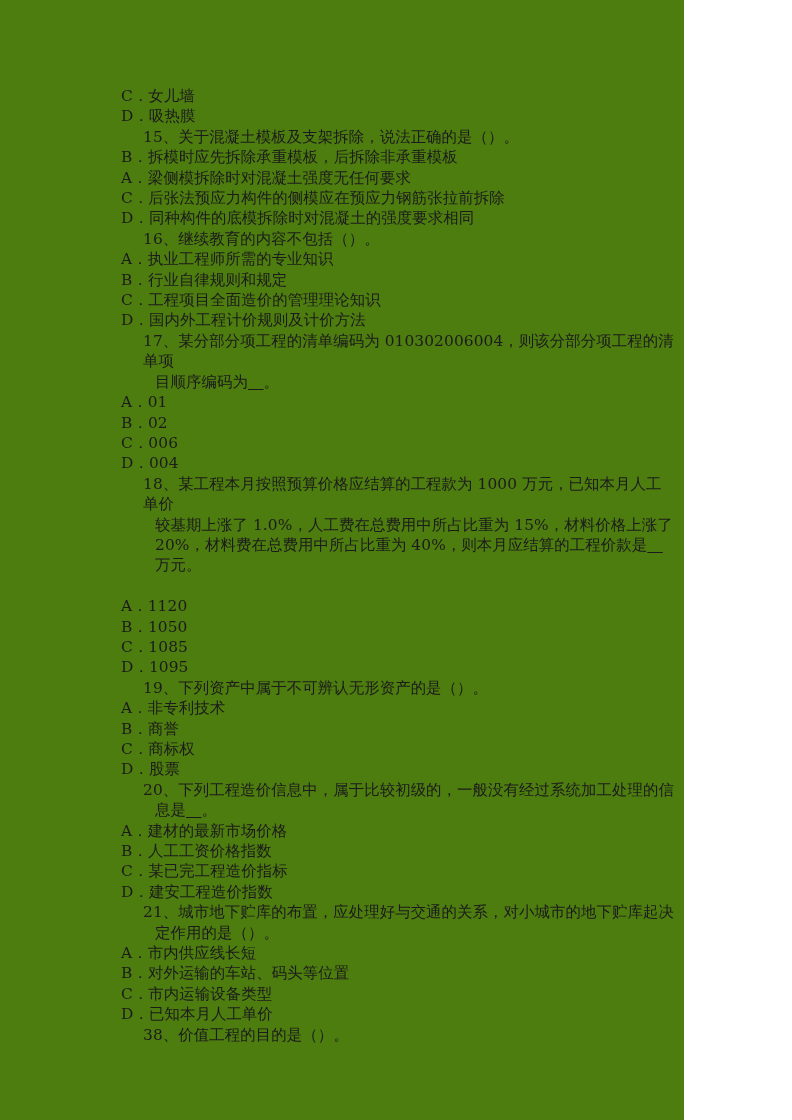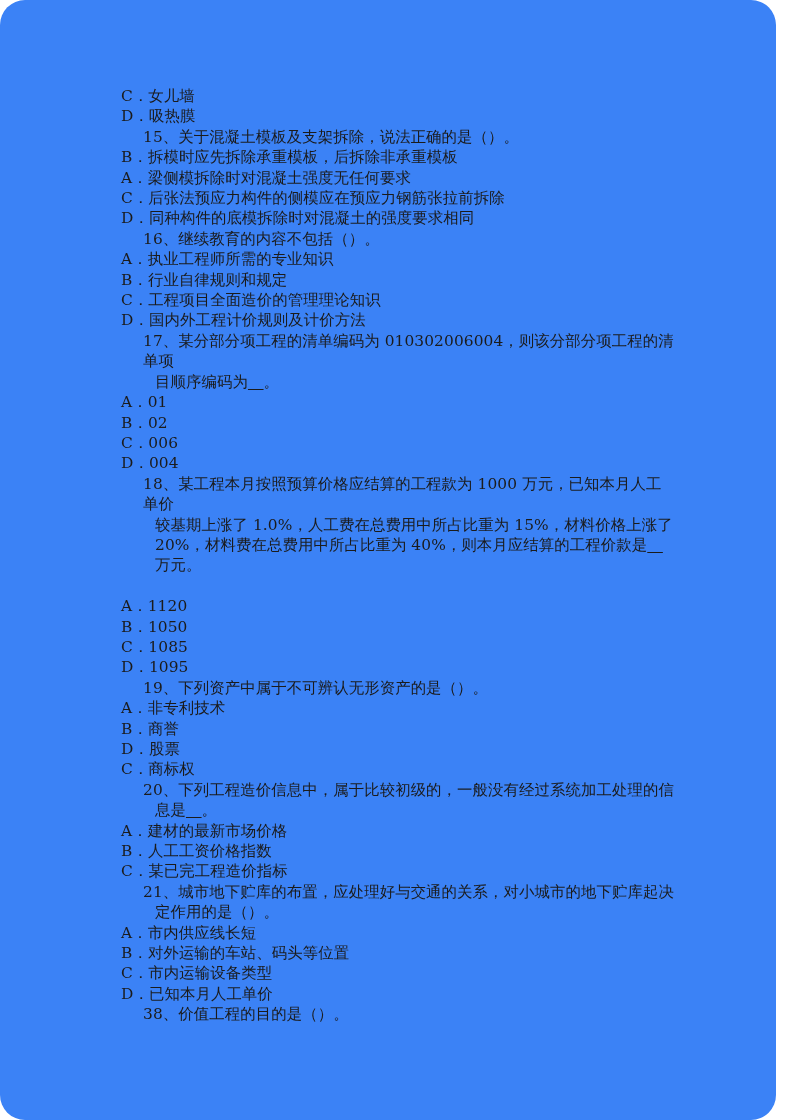--- a/index.html
+++ b/index.html
@@ -51,21 +51,21 @@
   }
   .blank-fill {
     text-decoration: underline;
     text-decoration-thickness: 1.2px;
     text-underline-offset: 1.5px;
   }
 </style>
 </head>
 <body>
 
-<div id="page" style="width: 776px; height: 1120px; background: #3b82f6; border-radius: 25px;">
+<div id="page" style="width: 684px; height: 1120px; background: #4d7c0f;">
   <div id="text-block">
       <div class="line opt-line">C．女儿墙</div>
       <div class="line opt-line">D．吸热膜</div>
       <div class="line q-line">15、关于混凝土模板及支架拆除，说法正确的是（）。</div>
       <div class="line opt-line">B．拆模时应先拆除承重模板，后拆除非承重模板</div>
       <div class="line opt-line">A．梁侧模拆除时对混凝土强度无任何要求</div>
       <div class="line opt-line">C．后张法预应力构件的侧模应在预应力钢筋张拉前拆除</div>
       <div class="line opt-line">D．同种构件的底模拆除时对混凝土的强度要求相同</div>
       <div class="line q-line">16、继续教育的内容不包括（）。</div>
       <div class="line opt-line">A．执业工程师所需的专业知识</div>
@@ -82,27 +82,28 @@
       <div class="line q-cont">较基期上涨了 1.0%，人工费在总费用中所占比重为 15%，材料价格上涨了</div>
       <div class="line q-cont">20%，材料费在总费用中所占比重为 40%，则本月应结算的工程价款是<span class="blank-fill">  </span>万元。</div>
       <div class="spacer"></div>
       <div class="line opt-line">A．1120</div>
       <div class="line opt-line">B．1050</div>
       <div class="line opt-line">C．1085</div>
       <div class="line opt-line">D．1095</div>
       <div class="line q-line">19、下列资产中属于不可辨认无形资产的是（）。</div>
       <div class="line opt-line">A．非专利技术</div>
       <div class="line opt-line">B．商誉</div>
+      <div class="line opt-line">C．商标权</div>
       <div class="line opt-line">D．股票</div>
-      <div class="line opt-line">C．商标权</div>
       <div class="line q-line">20、下列工程造价信息中，属于比较初级的，一般没有经过系统加工处理的信</div>
       <div class="line q-cont">息是<span class="blank-fill">  </span>。</div>
       <div class="line opt-line">A．建材的最新市场价格</div>
       <div class="line opt-line">B．人工工资价格指数</div>
       <div class="line opt-line">C．某已完工程造价指标</div>
+      <div class="line opt-line">D．建安工程造价指数</div>
       <div class="line q-line">21、城市地下贮库的布置，应处理好与交通的关系，对小城市的地下贮库起决</div>
       <div class="line q-cont">定作用的是（）。</div>
       <div class="line opt-line">A．市内供应线长短</div>
       <div class="line opt-line">B．对外运输的车站、码头等位置</div>
       <div class="line opt-line">C．市内运输设备类型</div>
       <div class="line opt-line">D．已知本月人工单价</div>
       <div class="line q-line">38、价值工程的目的是（）。</div>
     </div>
 </div>
 

